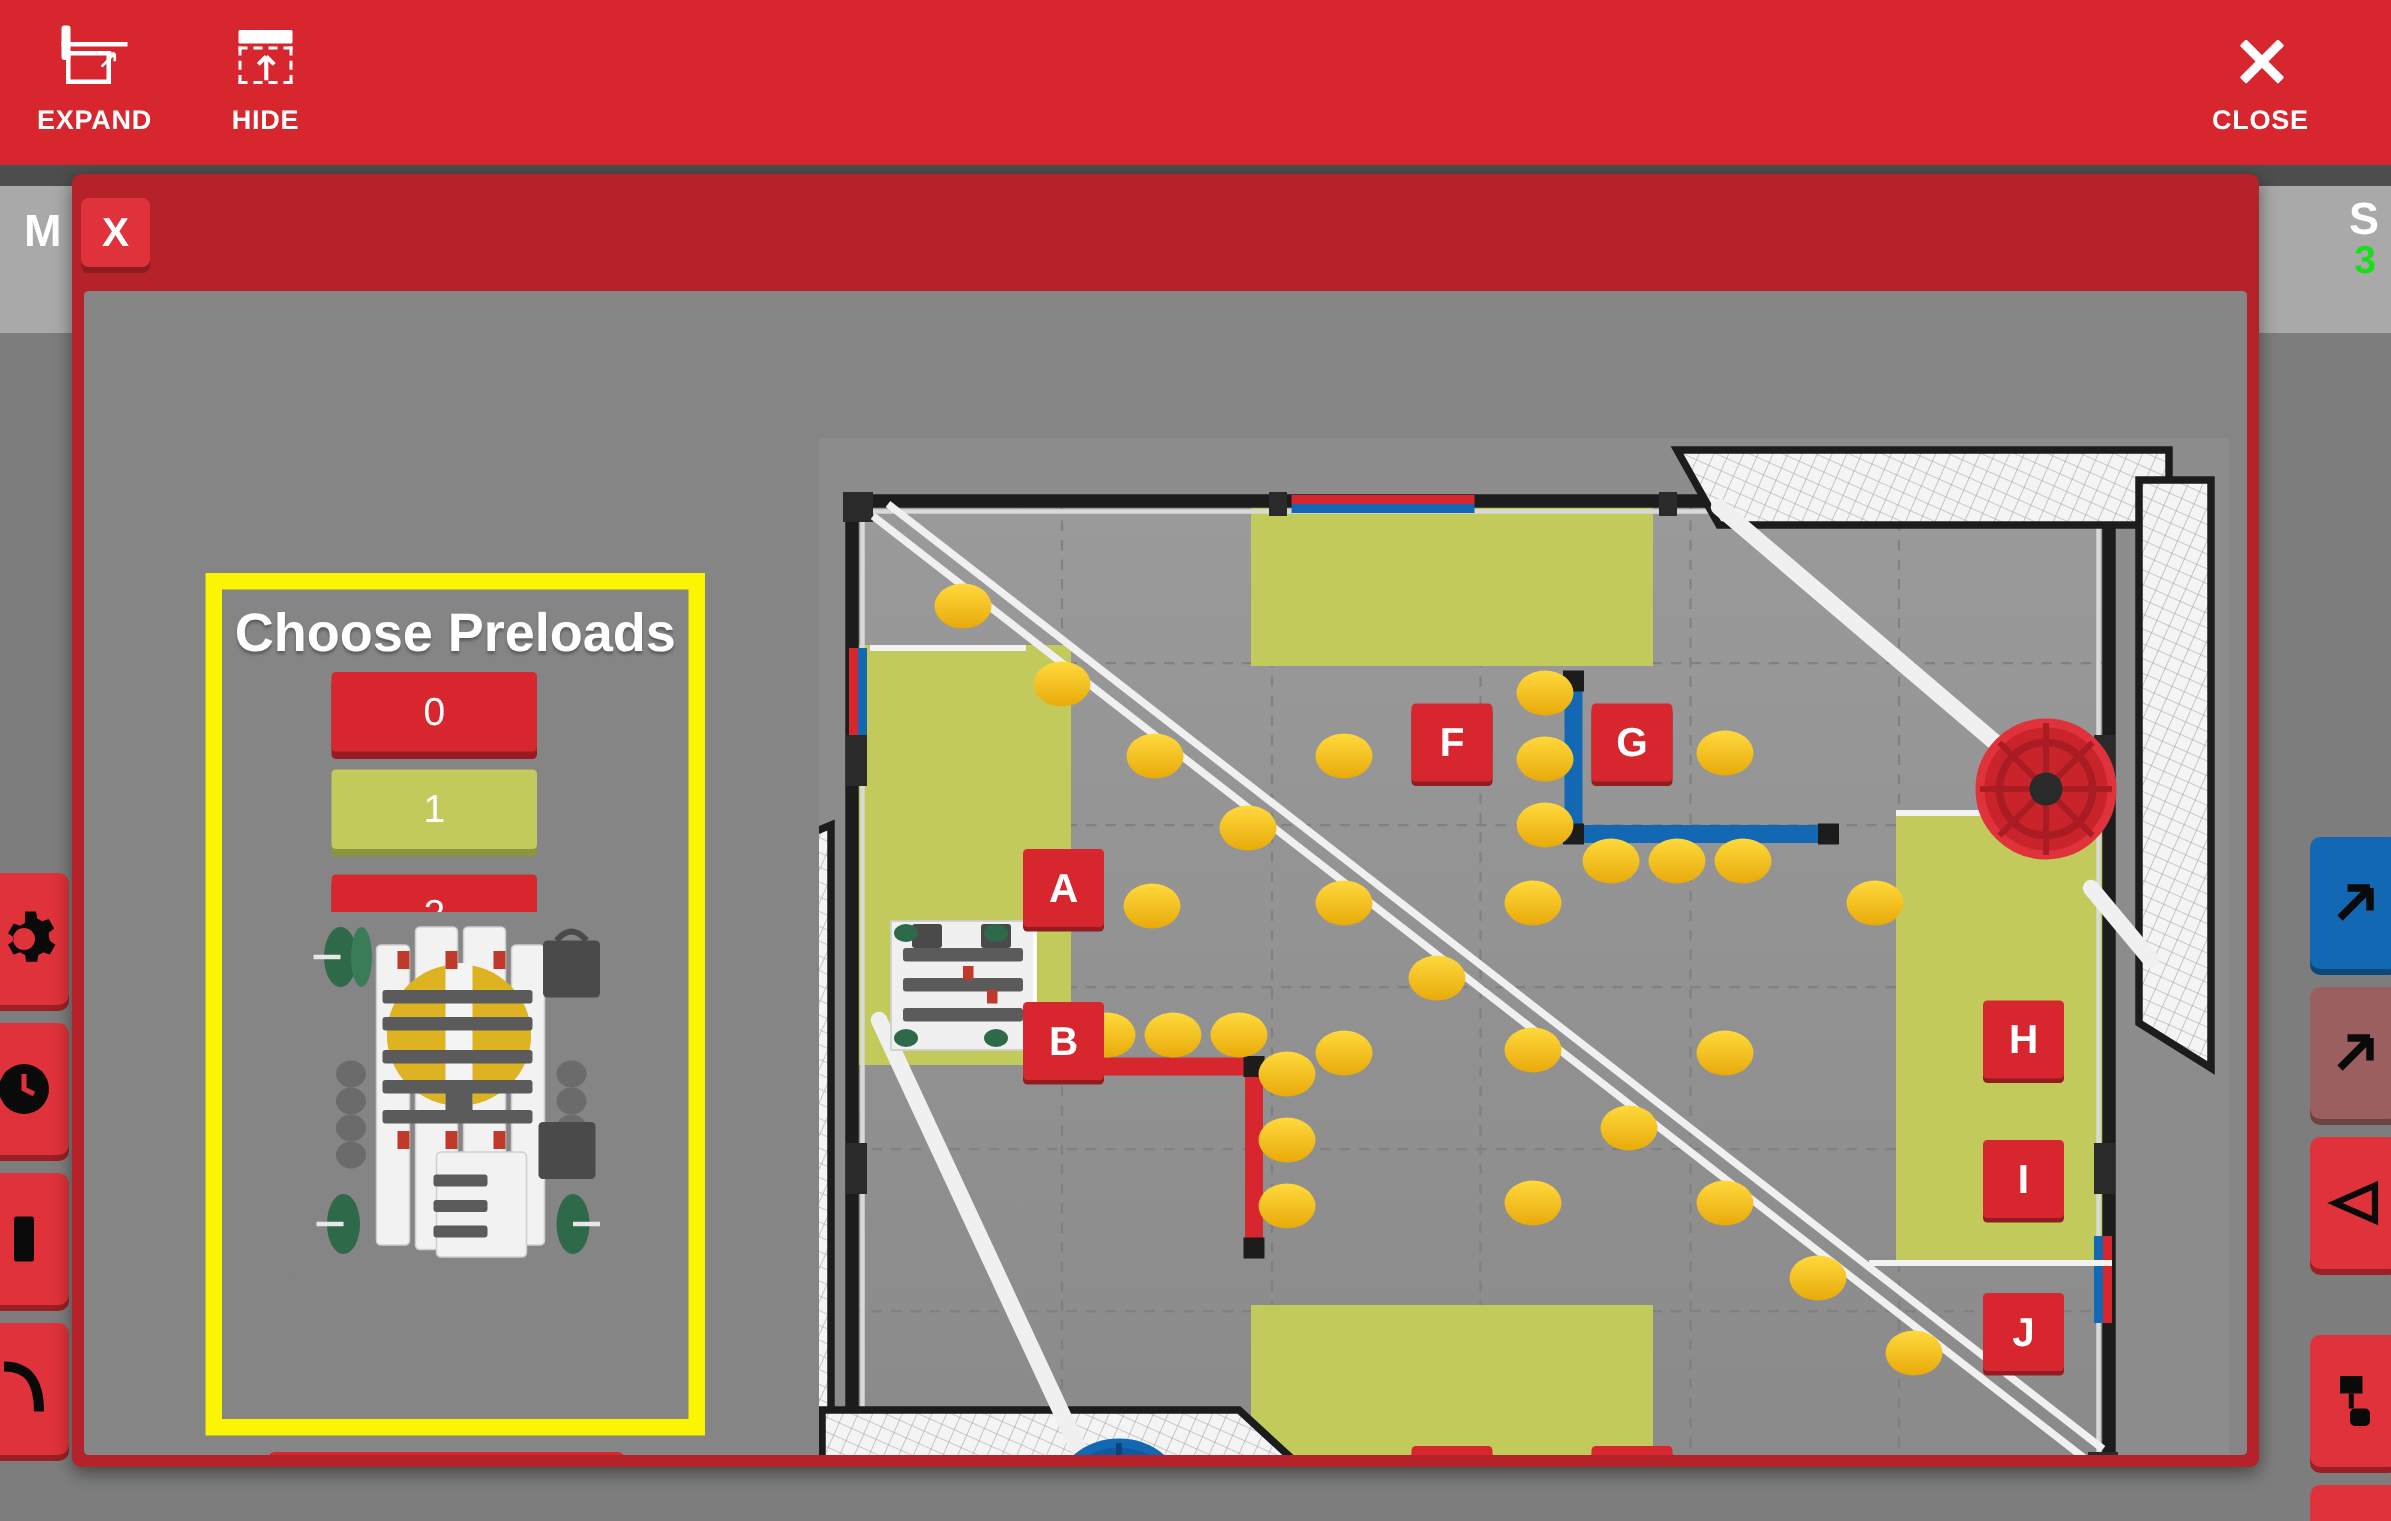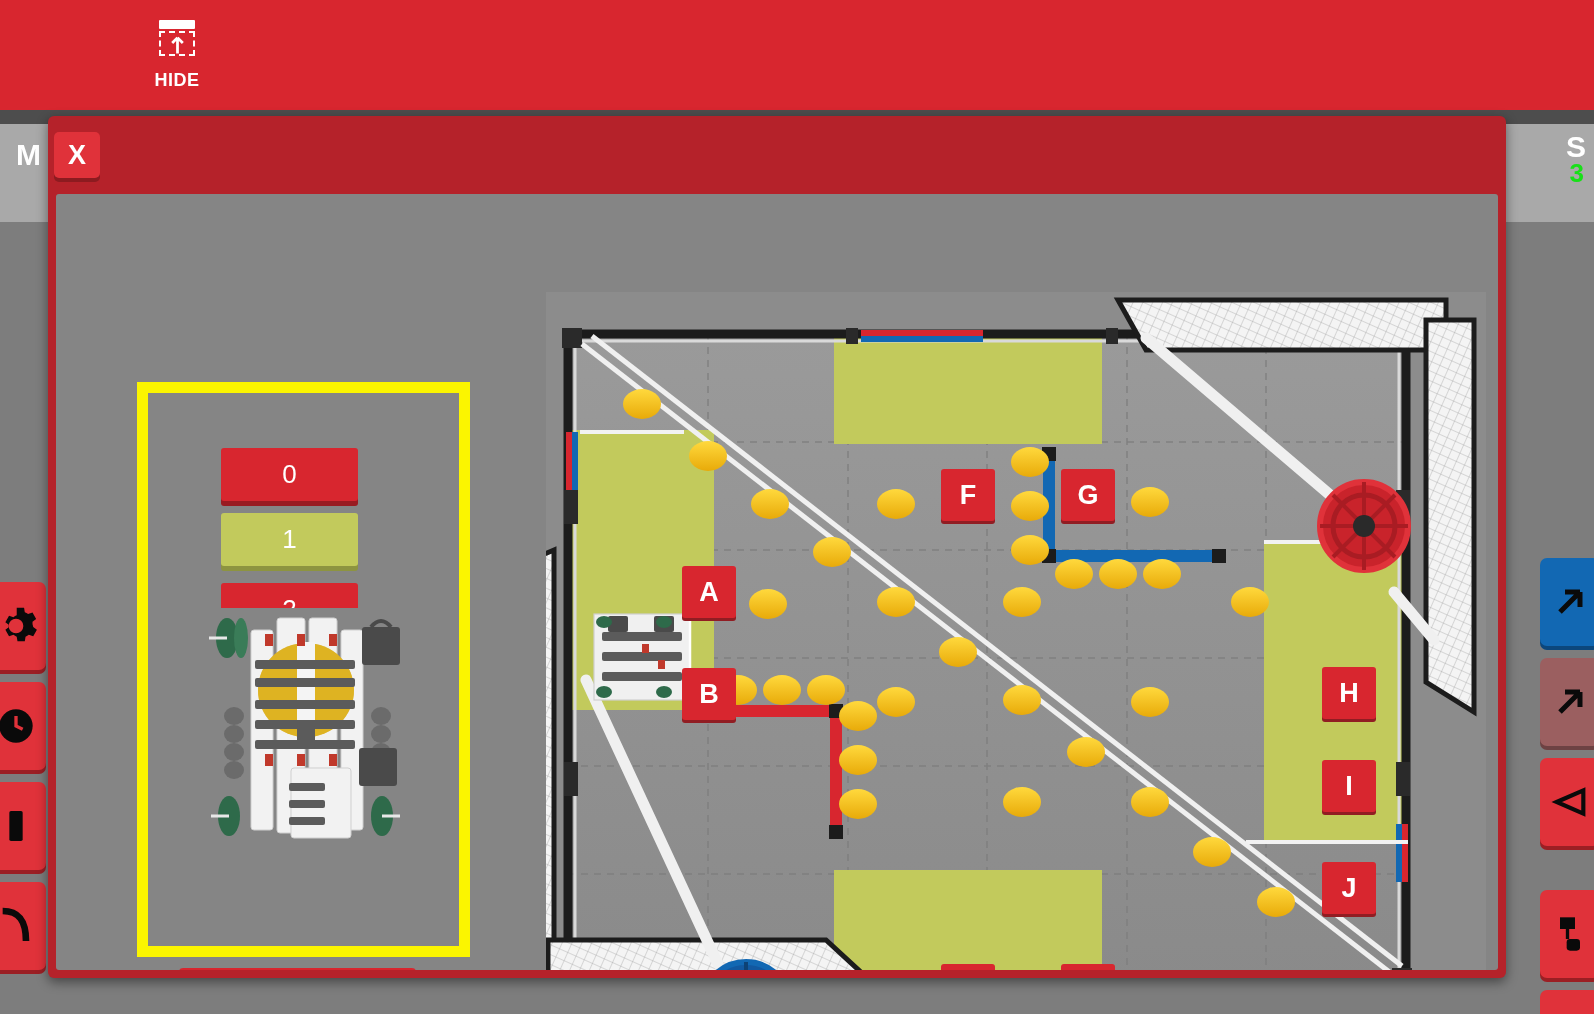--- a/index.html
+++ b/index.html
@@ -232,42 +232,59 @@
         </svg>
     </span>
   </div>
   <div class="side-btn" style="right:-6px; top:880px;">
     
   </div>
 </div>
 
 <div id="topbar">
 
+  <div class="tb-item" style="left:14px; width:98px;">
+    <span class="tb-icon">
+      <span class="ic-expand"></span>
+      <svg class="ic-expand-arrow" viewBox="0 0 16 16">
+          <path d="M2 13L12 3M12 3H6M12 3v6" stroke="#fff" stroke-width="2" fill="none"></path>
+        </svg>
+    </span>
+    <span class="tb-label">EXPAND</span>
+  </div>
 
   <div class="tb-item" style="left:132px; width:90px;text-align:center;">
     <span class="tb-icon ic-hide">
       <span class="ic-hide-top"></span>
       <span class="ic-hide-box"></span>
       <svg style="position:absolute;left:12px;top:13px;" width="17" height="22" viewBox="0 0 16 20">
           <path d="M8 19V4M8 4L3 9M8 4l5 5" stroke="#fff" stroke-width="2.6" fill="none"></path>
         </svg>
     </span>
     <span class="tb-label">HIDE</span>
   </div>
 
+  <div class="tb-item" style="right:32px; width:110px;">
+    <span class="tb-icon ic-close">
+      <span></span>
+        <span></span>
+    </span>
+    <span class="tb-label">CLOSE</span>
+  </div>
 
 </div>
 
 <div id="modal">
 
   <div id="modal-x">X</div>
 
   <div id="modal-body">
 
     <div id="preload-panel">
+      <div id="preload-title">Choose Preloads</div>
 
       <div class="preload-btn" style="top:55px;">0</div>
       <div class="preload-btn selected" style="top:120px;">1</div>
       <div class="preload-btn" style="top:190px;">2</div>
 
       <svg id="robot-thumb" viewBox="0 0 225 245">
         <rect x="0" y="0" width="225" height="245" fill="#858585"></rect>
 
         <ellipse cx="34" cy="30" rx="11" ry="20" fill="#2e6a4a"></ellipse>
         <ellipse cx="48" cy="30" rx="7" ry="20" fill="#3a7c58"></ellipse>

